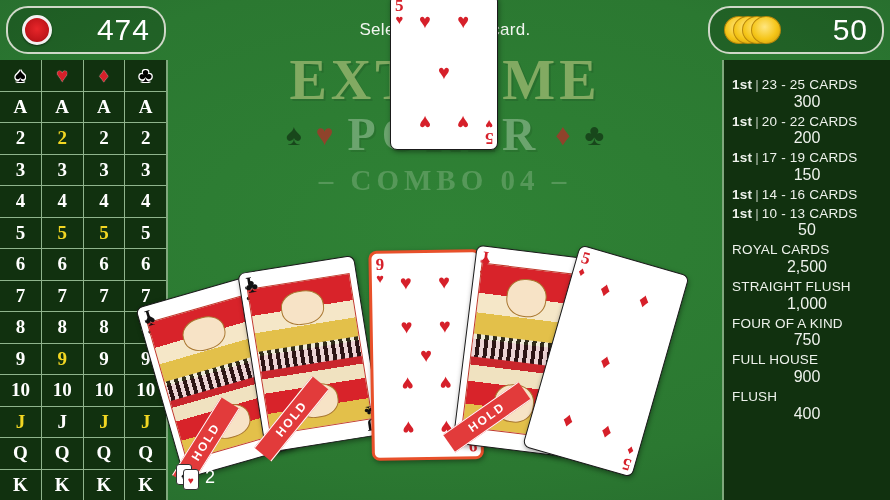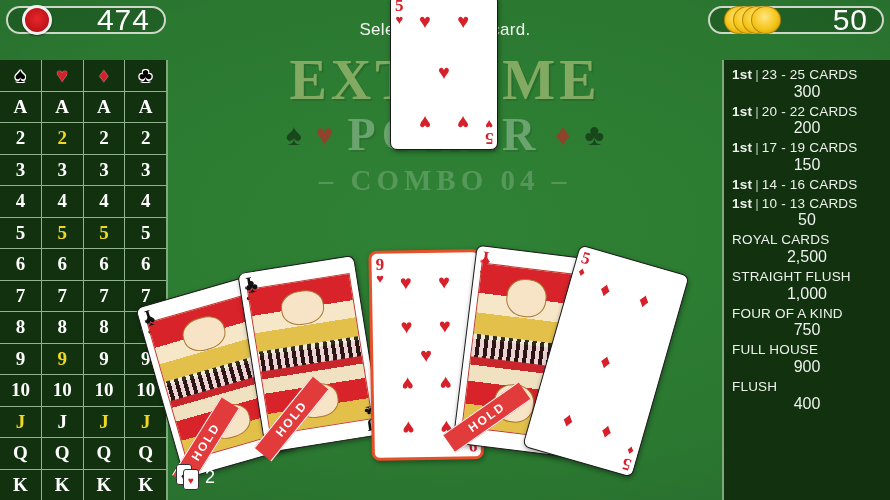--- a/index.html
+++ b/index.html
@@ -44,21 +44,21 @@
   .logo-suit.blk { color:#133a16; }
   .logo-suit.red { color:#a8352a; }
   .logo-line3 {
     font-family:"Liberation Serif", serif;
     font-weight:bold; font-size:29px; letter-spacing:5px;
     color:#7fb07f; opacity:.5; margin-top:8px; line-height:1;
   }
 
   
   .hud {
-    position:absolute; top:6px; height:28px;
+    position:absolute; top:6px; height:48px;
     border:2px solid #cfd8c8; border-radius:22px;
     background:rgba(10,45,14,.30);
     display:flex; align-items:center; padding:0 14px;
   }
   .hud.left  { left:6px;  width:160px; }
   .hud.right { right:6px; width:176px; }
   .hud-val {
     flex:1; text-align:right; color:#ffffff;
     font-size:30px; font-weight:normal; letter-spacing:1px;
   }
@@ -114,21 +114,21 @@
       -1px 0 #fff, 1px 0 #fff, 0 -1px #fff, 0 1px #fff,
       -1px -1px #fff, 1px 1px #fff, -1px 1px #fff, 1px -1px #fff;
   }
   .suit-red { color:#d6202a; text-shadow:0 0 1px #fff; }
 
   
   .pay-panel {
     position:absolute; right:0; top:60px; width:168px; bottom:0;
     background:#11310f;
     border-left:2px solid #7fa87c;
-    padding:7px 8px 0 8px;
+    padding:17px 8px 0 8px;
     color:#eef2ec;
     overflow:hidden;
   }
   .pay-row { margin-bottom:3px; }
   .pay-label {
     font-size:13.5px; letter-spacing:.2px; white-space:nowrap;
     line-height:1.15;
   }
   .pay-label .rank { font-weight:bold; }
   .pay-label .bar { color:#b9c7b6; margin:0 3px; }

